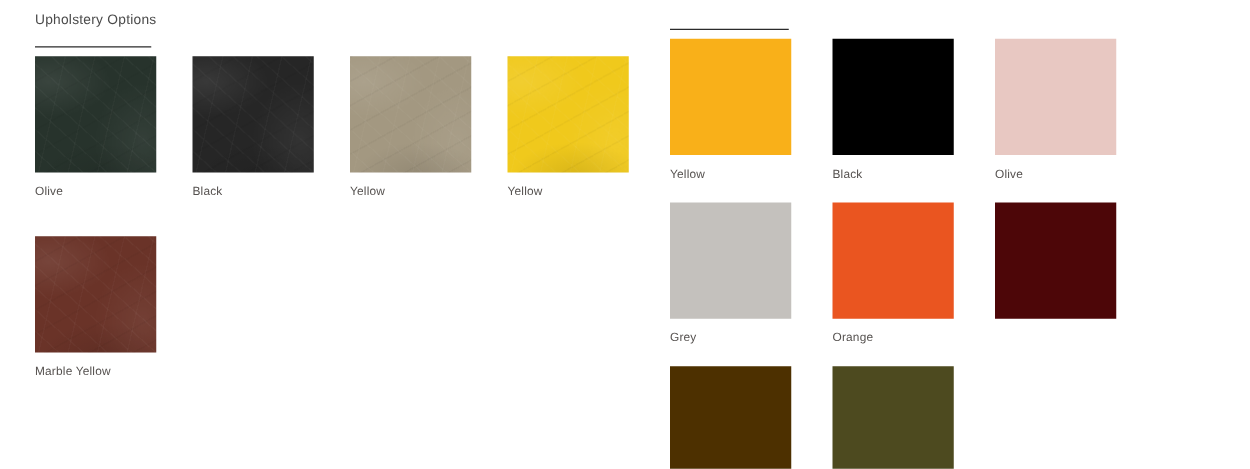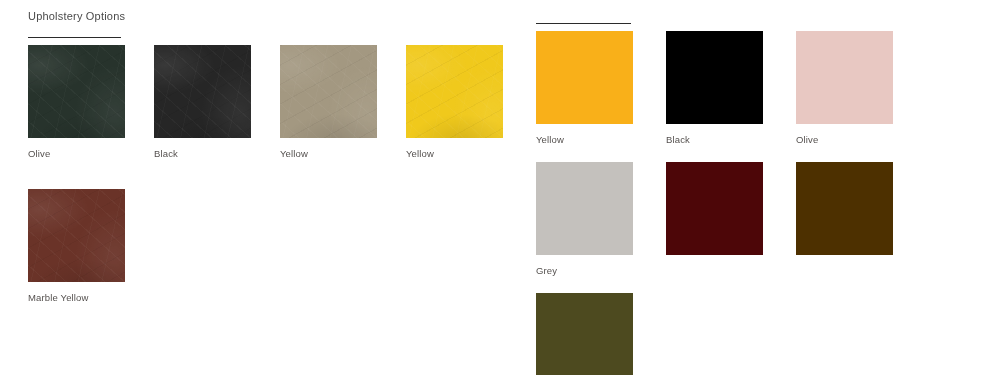--- a/index.html
+++ b/index.html
@@ -154,20 +154,24 @@
       </div>
       <div class="swatch-cell">
         <div class="swatch-chip" style="background-color: rgb(232, 200, 194);"></div>
         <span class="swatch-label">Olive</span>
       </div>
       <div class="swatch-cell">
         <div class="swatch-chip" style="background-color: rgb(196, 193, 189);"></div>
         <span class="swatch-label">Grey</span>
       </div>
       <div class="swatch-cell">
+        <div class="swatch-chip" style="background-color: rgb(234, 85, 32);"></div>
+        <span class="swatch-label">Orange</span>
+      </div>
+      <div class="swatch-cell">
         <div class="swatch-chip" style="background-color: rgb(77, 6, 8);"></div>
       </div>
       <div class="swatch-cell">
         <div class="swatch-chip" style="background-color: rgb(77, 48, 0);"></div>
       </div>
       <div class="swatch-cell">
         <div class="swatch-chip" style="background-color: rgb(77, 74, 31);"></div>
       </div>
     </div>
 </section>

